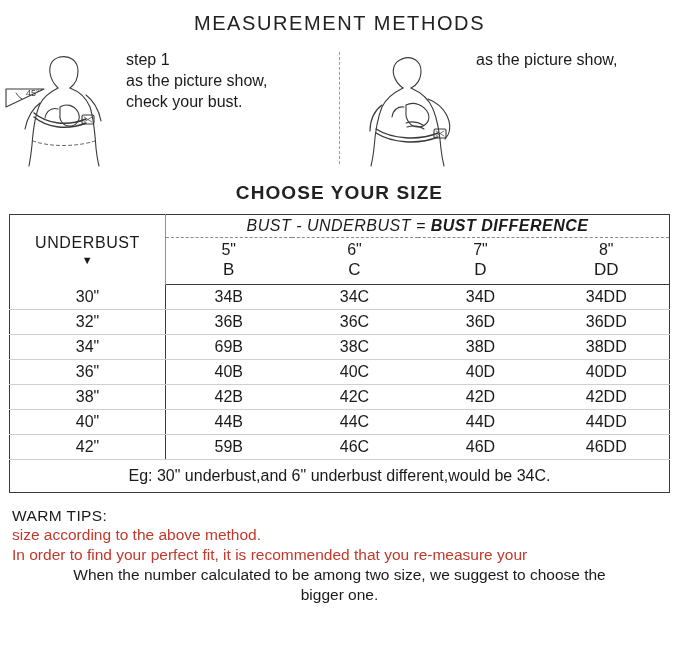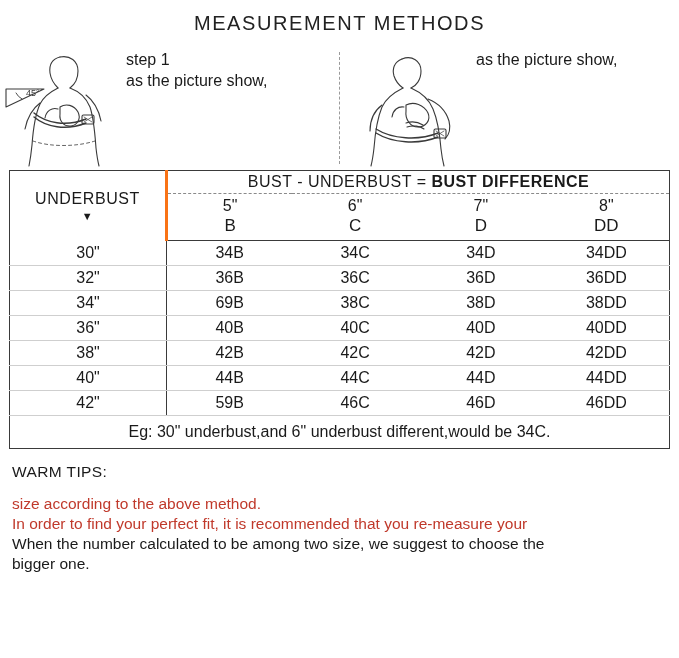--- a/index.html
+++ b/index.html
@@ -84,36 +84,37 @@
   }
   .size-table td, .size-table th {
     text-align: center;
     font-weight: normal;
     font-size: 16px;
     color: #1a1a1a;
     padding: 2px 0;
   }
   .underbust-head {
     width: 155px;
-    border-right: 3px solid #f97316;
+    border-right: 1px solid #f97316;
     font-size: 15px;
     letter-spacing: 0.6px;
     vertical-align: middle;
   }
   .underbust-head .caret {
     display: block;
     font-size: 11px;
     line-height: 11px;
     margin-top: 3px;
   }
   .bust-diff-head {
     border-bottom: 1px dashed #8a8a8a;
     font-size: 15.5px;
     letter-spacing: 0.5px;
     padding: 6px 0 5px 0;
+    font-style: italic;
   }
   .bust-diff-head .bold {
     font-weight: bold;
   }
   .inch-row td {
     font-size: 16px;
     padding-top: 3px;
     padding-bottom: 1px;
   }
   .letter-row td {
@@ -145,31 +146,32 @@
   }
 
   
   .tips {
     margin: 14px 12px 0 12px;
   }
   .tips-title {
     font-size: 15.5px;
     letter-spacing: 0.4px;
     color: #1a1a1a;
-    margin-bottom: 13px;
+    margin-bottom: 0;
   }
   .tips-red {
     color: #c0392b;
     font-size: 15.5px;
     line-height: 20px;
   }
   .tips-dark {
     color: #1a1a1a;
     font-size: 15.5px;
     line-height: 20px;
+    text-align: center;
   }
 </style>
 </head>
 <body>
 
 <div class="page">
 
   <h1 class="main-title">MEASUREMENT METHODS</h1>
 
   <div class="methods">
@@ -200,20 +202,21 @@
             <path d="M84 68 L92 73 M92 68 L84 73" stroke-width="0.7"></path>
 
             <path d="M33 92 C 50 98 76 98 95 92" stroke-dasharray="3 3" stroke-width="0.8"></path>
           </g>
           <text x="26" y="47" font-family="Liberation Sans, sans-serif" font-size="9" fill="#3a3a3a">45°</text>
         </svg>
       </div>
       <div class="method-text">
         <span class="step">step 1</span>
         <span class="step">as the picture show,</span>
+        <span class="step">check your bust.</span>
       </div>
     </div>
 
     <div class="divider"></div>
 
     <div class="method">
       <div class="method-figure">
         <svg width="120" height="118" viewBox="0 0 120 118" xmlns="http://www.w3.org/2000/svg">
           <g fill="none" stroke="#3a3a3a" stroke-width="1.1" stroke-linecap="round" stroke-linejoin="round">
 
@@ -239,20 +242,21 @@
           </g>
         </svg>
       </div>
       <div class="method-text">
         <span class="step">as the picture show,</span>
       </div>
     </div>
 
   </div>
 
+  <h2 class="section-title">CHOOSE YOUR SIZE</h2>
 
   <table class="size-table">
     <tbody>
       <tr>
         <td class="underbust-head" rowspan="3">
           <span>UNDERBUST</span>
           <span class="caret">▼</span>
         </td>
         <td class="bust-diff-head" colspan="4">
           <span>BUST -  UNDERBUST = </span><span class="bold">BUST DIFFERENCE</span>

